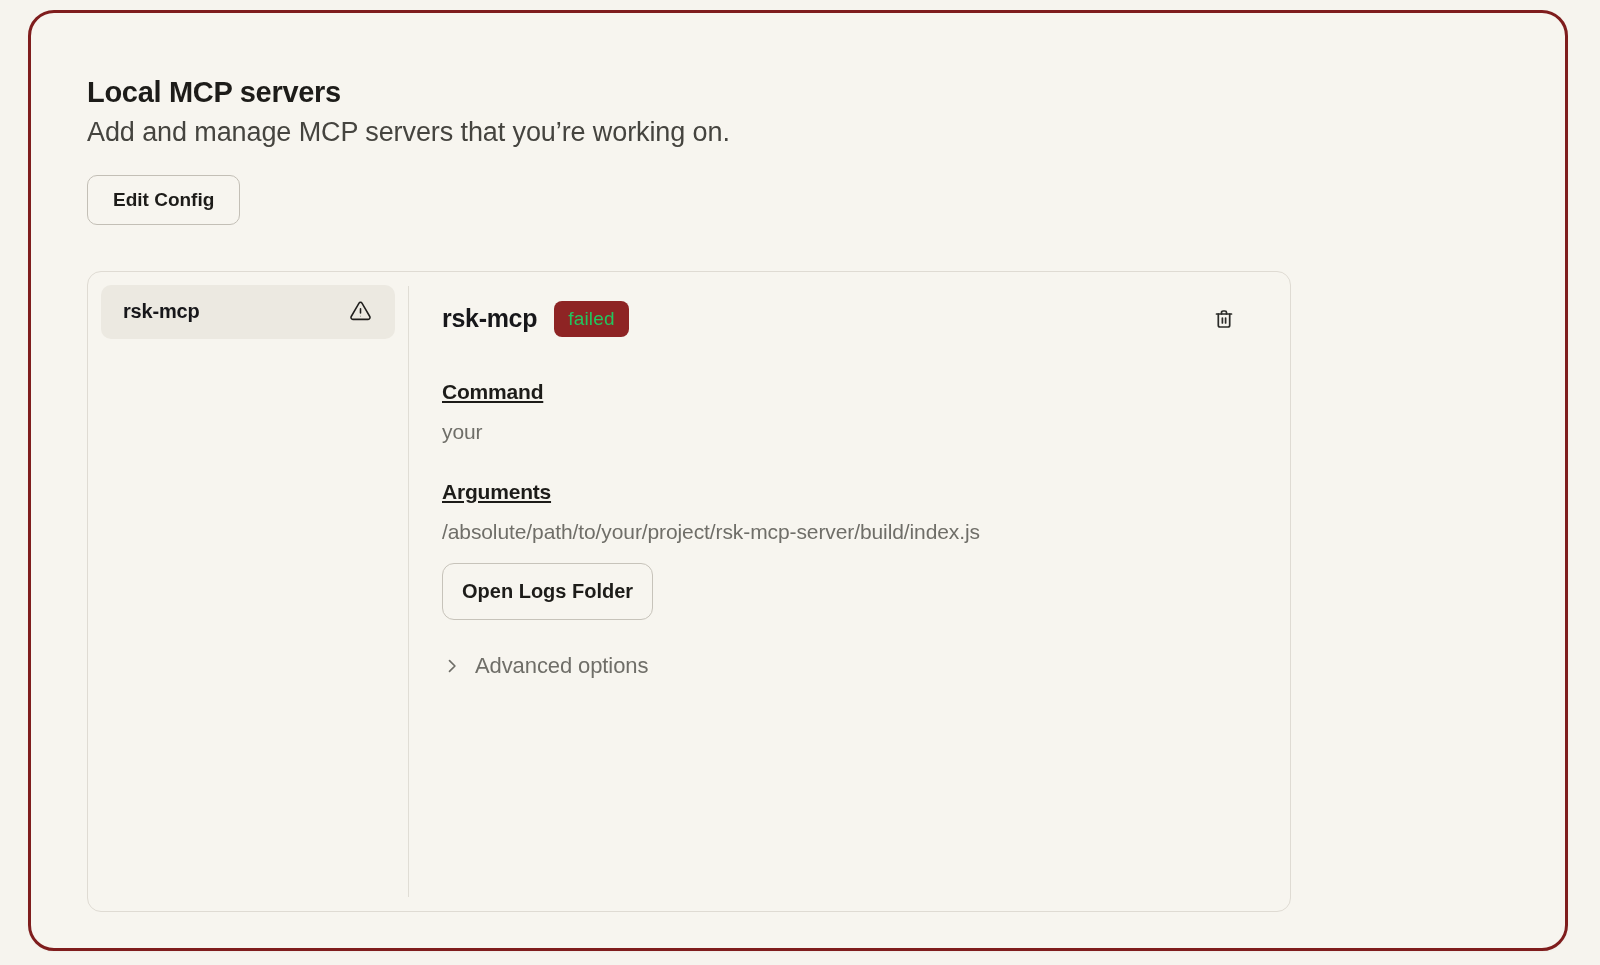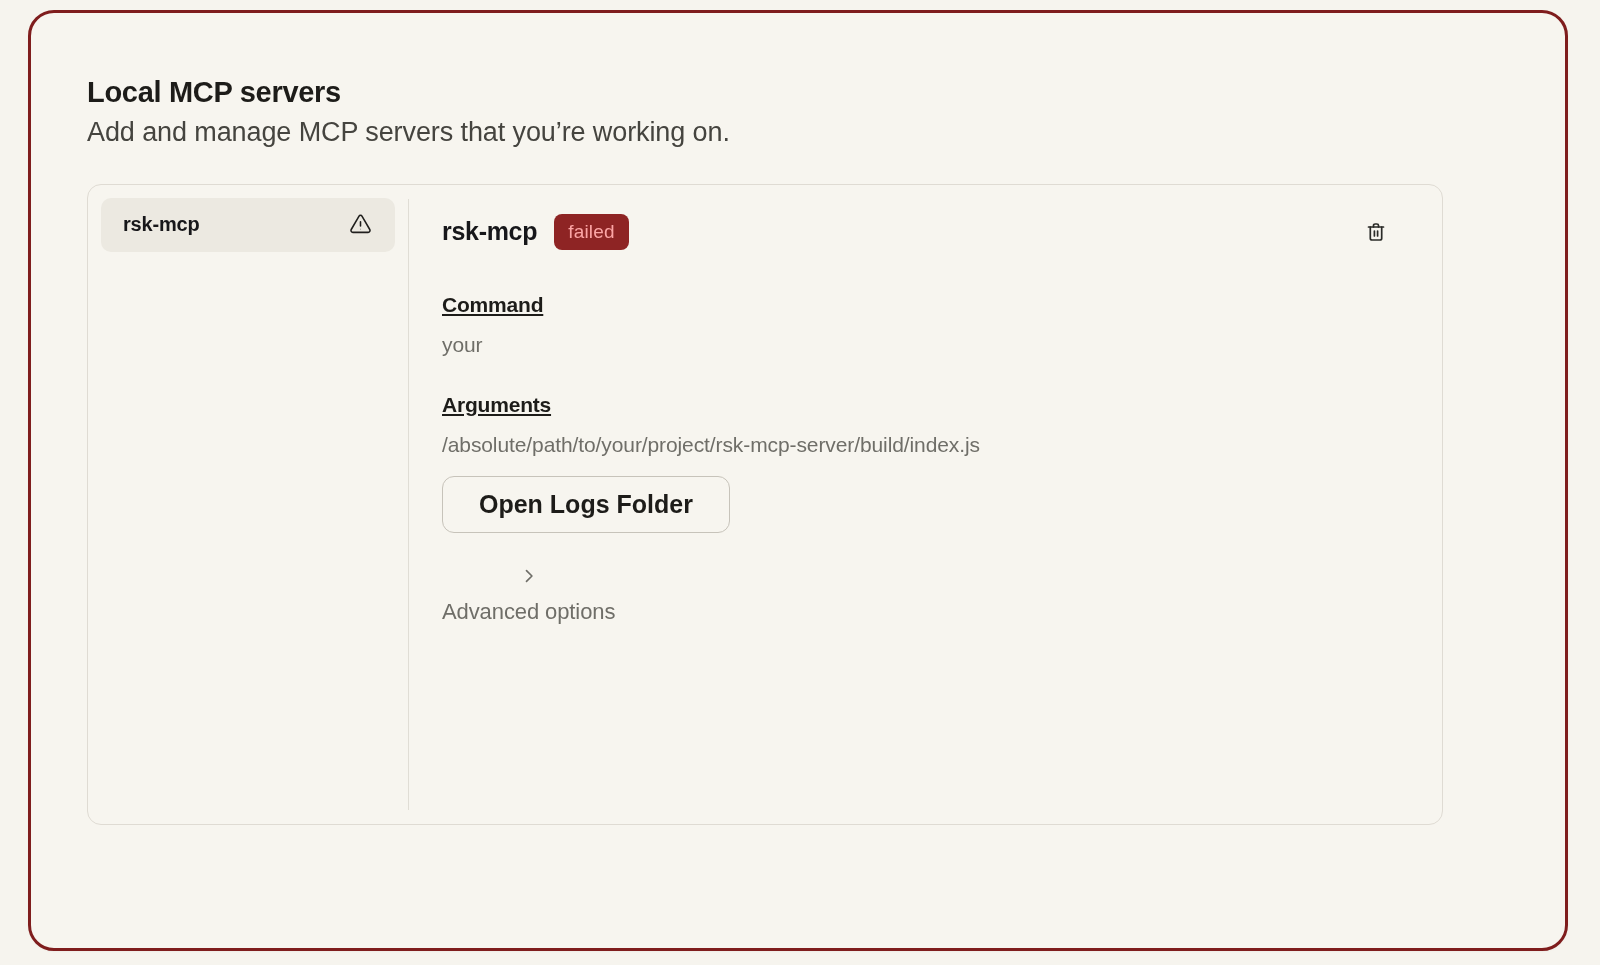--- a/index.html
+++ b/index.html
@@ -45,22 +45,22 @@
     cursor: pointer;
   }
   .edit-config-btn {
     margin-top: 27px;
     height: 50px;
     padding: 0 25px;
     border-radius: 10px;
     font-size: 19px;
   }
   .servers-panel {
-    margin-top: 36px;
-    width: 1356px;
+    margin-top: 46px;
+    width: 1204px;
     height: 641px;
     border: 1px solid #DFDBD3;
     border-radius: 14px;
     display: flex;
     align-items: stretch;
   }
   .server-list {
     width: 320px;
     flex: 0 0 320px;
     padding: 13px;
@@ -96,21 +96,21 @@
   }
   .server-name {
     font-size: 25px;
     font-weight: 700;
     letter-spacing: -0.3px;
     color: #17171A;
   }
   .status-badge {
     margin-left: 17px;
     background: #8E2424;
-    color: #fca5a5;
+    color: #22c55e;
     font-size: 19px;
     line-height: 1;
     padding: 8px 14px 9px;
     border-radius: 8px;
     letter-spacing: 0.2px;
   }
   .icon-btn {
     margin-left: auto;
     background: none;
     border: none;
@@ -133,50 +133,50 @@
   .field-value {
     margin-top: 16px;
     font-size: 21px;
     color: #6F6E68;
     letter-spacing: -0.1px;
   }
   .field-value.dark { color: #2B2A26; }
   .open-logs-btn {
     margin-top: 19px;
     height: 57px;
-    padding: 0 36px;
+    padding: 0 19px;
     border-radius: 12px;
     border-color: #C7C3BA;
-    font-size: 25px;
+    font-size: 20px;
   }
   .advanced-row {
     margin-top: 33px;
     display: flex;
     align-items: center;
     gap: 13px;
     color: #6F6E68;
     font-size: 22px;
     cursor: pointer;
     background: none;
     border: none;
     font-family: "Liberation Sans", sans-serif;
     padding: 0;
     letter-spacing: -0.1px;
-    flex-direction: column;
   }
   svg { display: block; }
 </style>
 </head>
 <body>
 
 <div class="outer-card">
 
   <h1 class="page-title">Local MCP servers</h1>
   <p class="page-subtitle">Add and manage MCP servers that you’re working on.</p>
 
+  <button class="btn edit-config-btn">Edit Config</button>
 
   <div class="servers-panel">
 
     <div class="server-list">
       <div class="server-list-item">
         <span class="name">rsk-mcp</span>
         <span>
           <svg width="25" height="25" viewBox="0 0 24 24" fill="none" stroke="#201F1D" stroke-width="1.5" stroke-linecap="round" stroke-linejoin="round">
             <path d="M10.45 4.1 3.1 16.8c-.72 1.23.17 2.78 1.6 2.78h14.6c1.43 0 2.32-1.55 1.6-2.78L13.55 4.1c-.71-1.23-2.39-1.23-3.1 0z"></path>
             <line x1="12" y1="9.4" x2="12" y2="13.4"></line>

